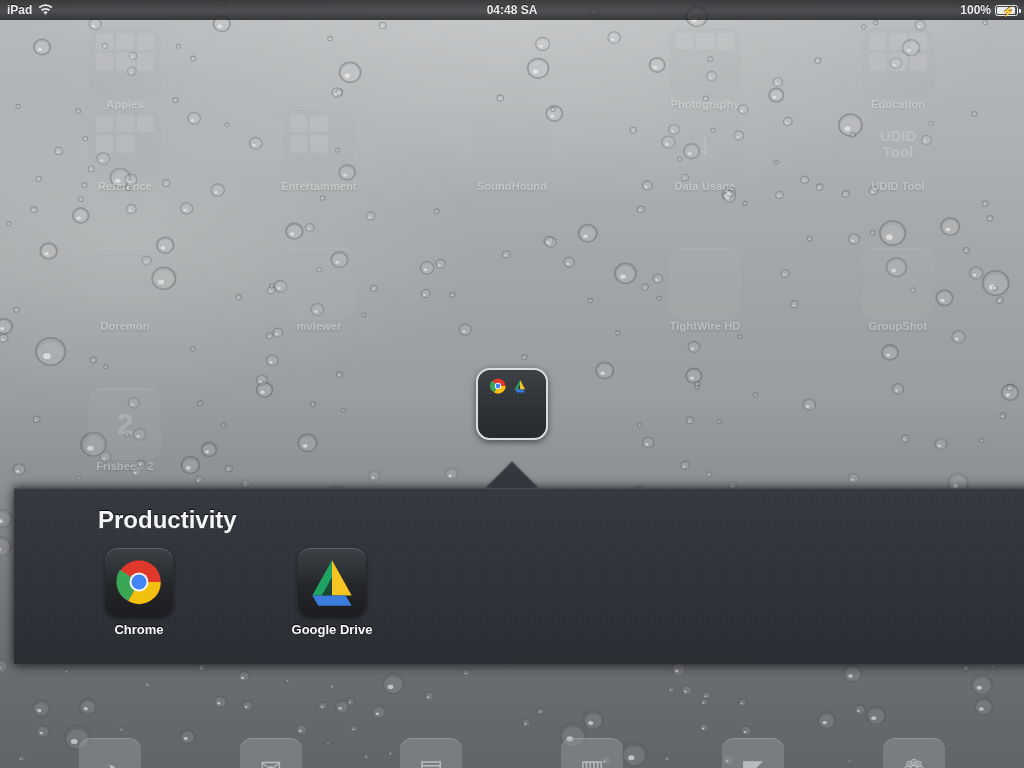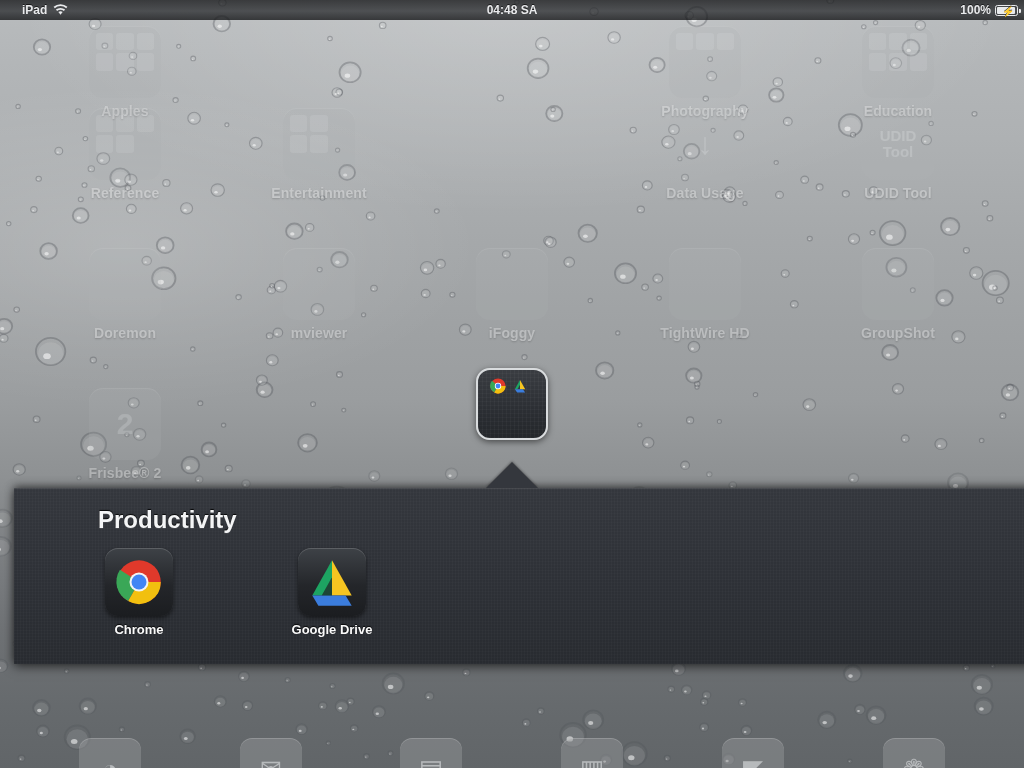--- a/index.html
+++ b/index.html
@@ -27,21 +27,21 @@
   #droplets { position:absolute; left:0; top:0; width:1024px; height:768px; }
 
   
   #statusbar {
     position:absolute; left:0; top:0; width:1024px; height:20px;
     background:linear-gradient(180deg, rgba(24,25,27,0.80), rgba(38,40,43,0.74) 55%, rgba(20,21,23,0.80));
     color:#e9eaec; font-size:12px; font-weight:bold;
     display:flex; align-items:center; z-index:40;
     text-shadow:0 -1px 0 rgba(0,0,0,.6);
   }
-  #sb-left { display:flex; align-items:center; gap:6px; padding-left:22px; }
+  #sb-left { display:flex; align-items:center; gap:6px; padding-left:7px; }
   #sb-center { position:absolute; left:0; width:1024px; text-align:center; font-size:12px; }
   #sb-right { position:absolute; right:6px; display:flex; align-items:center; gap:4px; }
   .batt {
     width:23px; height:11px; border:1.5px solid #e9eaec; border-radius:2.5px;
     position:relative; display:inline-block;
   }
   .batt:after {
     content:""; position:absolute; right:-4px; top:3px; width:2px; height:4px;
     background:#e9eaec; border-radius:0 1px 1px 0;
   }
@@ -51,21 +51,21 @@
   
   #springboard { position:absolute; left:0; top:20px; width:1024px; height:748px; z-index:10; }
   .icon-cell {
     position:absolute; width:140px; text-align:center;
   }
   .icon-art {
     width:72px; height:72px; margin:0 auto;
     border-radius:14px; position:relative; overflow:hidden;
   }
   .icon-label {
-    margin-top:5px; font-size:14px; font-weight:bold; color:#f2f2f2;
+    font-size:11px; font-weight:bold; color:#f2f2f2;
     text-shadow:0 1px 2px rgba(0,0,0,.55); letter-spacing:.1px;
   }
   
   .dim .icon-art { opacity:.30; }
   .dim .icon-label { opacity:.34; }
 
   
   .folder-art {
     background:rgba(168,171,173,.55);
     box-shadow:inset 0 1px 0 rgba(255,255,255,.28);
@@ -1217,44 +1217,44 @@
           <div class="mini"></div>
           <div class="mini"></div>
           <div class="mini empty"></div>
           <div class="mini empty"></div>
           <div class="mini empty"></div>
           <div class="mini empty"></div>
         </div>
       </div>
       <div class="icon-label">Reference</div>
     </div>
+    <div class="icon-cell dim" style="left: 442px; top: 88px;">
+      <div class="icon-art plain-art"></div>
+      <div class="icon-label">SoundHound</div>
+    </div>
     <div class="icon-cell dim" style="left: 635px; top: 88px;">
       <div class="icon-art plain-art">
         <div class="glyph" style="font-size: 30px; white-space: pre;">↓</div>
       </div>
       <div class="icon-label">Data Usage</div>
     </div>
     <div class="icon-cell dim" style="left: 828px; top: 88px;">
       <div class="icon-art plain-art">
         <div class="glyph" style="font-size: 15px; white-space: pre;">UDID
 Tool</div>
       </div>
       <div class="icon-label">UDID Tool</div>
     </div>
     <div class="icon-cell dim" style="left: 55px; top: 228px;">
       <div class="icon-art plain-art"></div>
       <div class="icon-label">Doremon</div>
     </div>
     <div class="icon-cell dim" style="left: 249px; top: 228px;">
       <div class="icon-art plain-art"></div>
       <div class="icon-label">mviewer</div>
-    </div>
-    <div class="icon-cell dim" style="left: 442px; top: 228px;">
-      <div class="icon-art plain-art"></div>
-      <div class="icon-label">iFoggy</div>
     </div>
     <div class="icon-cell dim" style="left: 635px; top: 228px;">
       <div class="icon-art plain-art"></div>
       <div class="icon-label">TightWire HD</div>
     </div>
     <div class="icon-cell dim" style="left: 828px; top: 228px;">
       <div class="icon-art plain-art"></div>
       <div class="icon-label">GroupShot</div>
     </div>
     <div class="icon-cell dim" style="left: 55px; top: 368px;">

